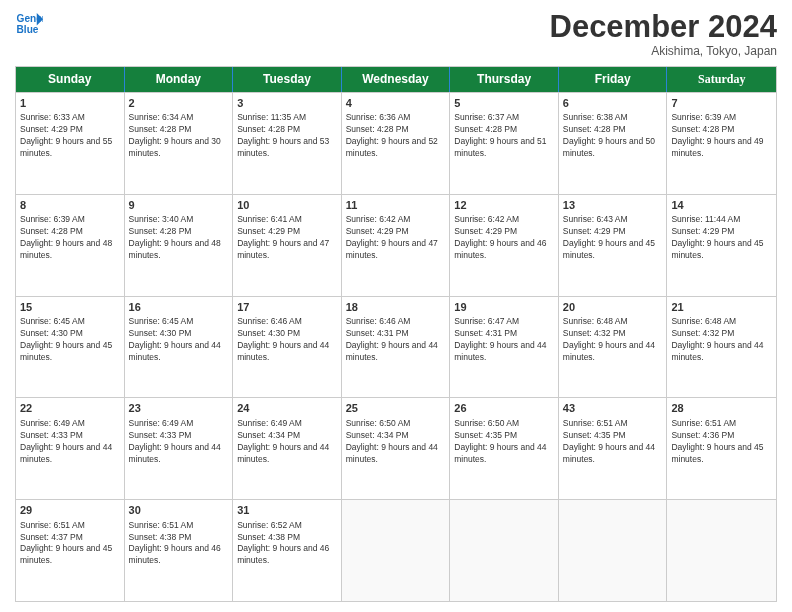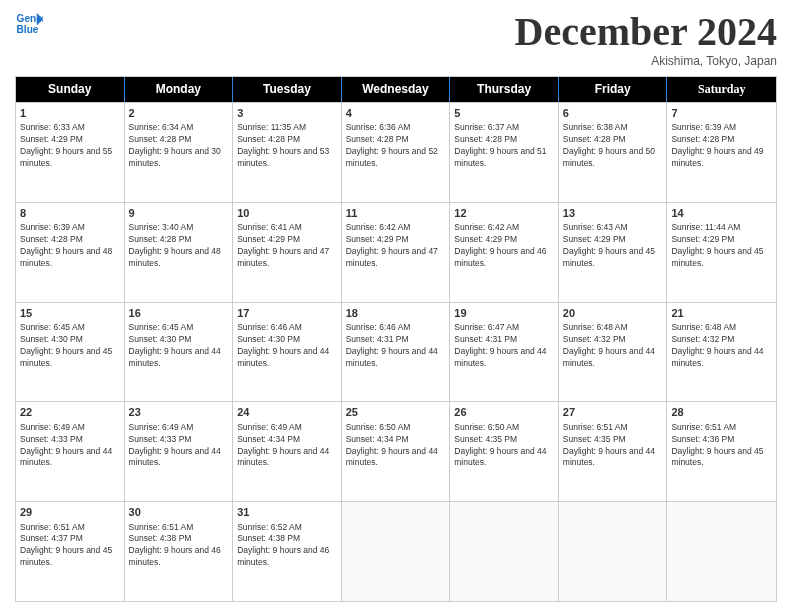--- a/index.html
+++ b/index.html
@@ -29,40 +29,39 @@
       gap: 4px;
     }
     .logo-icon {
       width: 28px;
       height: 28px;
     }
     .title-block {
       text-align: right;
     }
     .month-title {
-      font-size: 40px;
+      font-size: 31px;
       font-weight: bold;
       color: #333;
       line-height: 1.1;
-      font-family: Liberation Serif, serif;
     }
     .location {
       font-size: 12px;
       color: #555;
     }
     .calendar {
       flex: 1;
       display: flex;
       flex-direction: column;
       border: 1px solid #ccc;
     }
     .cal-header {
       display: grid;
       grid-template-columns: repeat(7, 1fr);
-      background: #000000;
+      background: #15803d;
     }
     .cal-header-cell {
       color: white;
       font-size: 12px;
       font-weight: bold;
       text-align: center;
       padding: 5px 2px;
       border-right: 1px solid #2a83d7;
     }
     .cal-header-cell:last-child { border-right: none; font-family: Liberation Serif, serif; }
@@ -150,21 +149,21 @@
           <div class="cal-cell"><span class="day-number">19</span><span>Sunrise: 6:47 AM</span><br><span>Sunset: 4:31 PM</span><br><span>Daylight: 9 hours and 44 minutes.</span></div>
           <div class="cal-cell"><span class="day-number">20</span><span>Sunrise: 6:48 AM</span><br><span>Sunset: 4:32 PM</span><br><span>Daylight: 9 hours and 44 minutes.</span></div>
           <div class="cal-cell"><span class="day-number">21</span><span>Sunrise: 6:48 AM</span><br><span>Sunset: 4:32 PM</span><br><span>Daylight: 9 hours and 44 minutes.</span></div>
         </div>
         <div class="cal-week">
           <div class="cal-cell"><span class="day-number">22</span><span>Sunrise: 6:49 AM</span><br><span>Sunset: 4:33 PM</span><br><span>Daylight: 9 hours and 44 minutes.</span></div>
           <div class="cal-cell"><span class="day-number">23</span><span>Sunrise: 6:49 AM</span><br><span>Sunset: 4:33 PM</span><br><span>Daylight: 9 hours and 44 minutes.</span></div>
           <div class="cal-cell"><span class="day-number">24</span><span>Sunrise: 6:49 AM</span><br><span>Sunset: 4:34 PM</span><br><span>Daylight: 9 hours and 44 minutes.</span></div>
           <div class="cal-cell"><span class="day-number">25</span><span>Sunrise: 6:50 AM</span><br><span>Sunset: 4:34 PM</span><br><span>Daylight: 9 hours and 44 minutes.</span></div>
           <div class="cal-cell"><span class="day-number">26</span><span>Sunrise: 6:50 AM</span><br><span>Sunset: 4:35 PM</span><br><span>Daylight: 9 hours and 44 minutes.</span></div>
-          <div class="cal-cell"><span class="day-number">27</span><span>Sunrise: 6:51 AM</span><br><span>Sunset: 4:35 PM</span><br><span>Daylight: 9 hours and 44 minutes.</span></div>
+          <div class="cal-cell"><span class="day-number">43</span><span>Sunrise: 6:51 AM</span><br><span>Sunset: 4:35 PM</span><br><span>Daylight: 9 hours and 44 minutes.</span></div>
           <div class="cal-cell"><span class="day-number">28</span><span>Sunrise: 6:51 AM</span><br><span>Sunset: 4:36 PM</span><br><span>Daylight: 9 hours and 45 minutes.</span></div>
         </div>
         <div class="cal-week">
           <div class="cal-cell"><span class="day-number">29</span><span>Sunrise: 6:51 AM</span><br><span>Sunset: 4:37 PM</span><br><span>Daylight: 9 hours and 45 minutes.</span></div>
           <div class="cal-cell"><span class="day-number">30</span><span>Sunrise: 6:51 AM</span><br><span>Sunset: 4:38 PM</span><br><span>Daylight: 9 hours and 46 minutes.</span></div>
           <div class="cal-cell"><span class="day-number">31</span><span>Sunrise: 6:52 AM</span><br><span>Sunset: 4:38 PM</span><br><span>Daylight: 9 hours and 46 minutes.</span></div>
           <div class="cal-cell empty"></div>
           <div class="cal-cell empty"></div>
           <div class="cal-cell empty"></div>
           <div class="cal-cell empty"></div>

